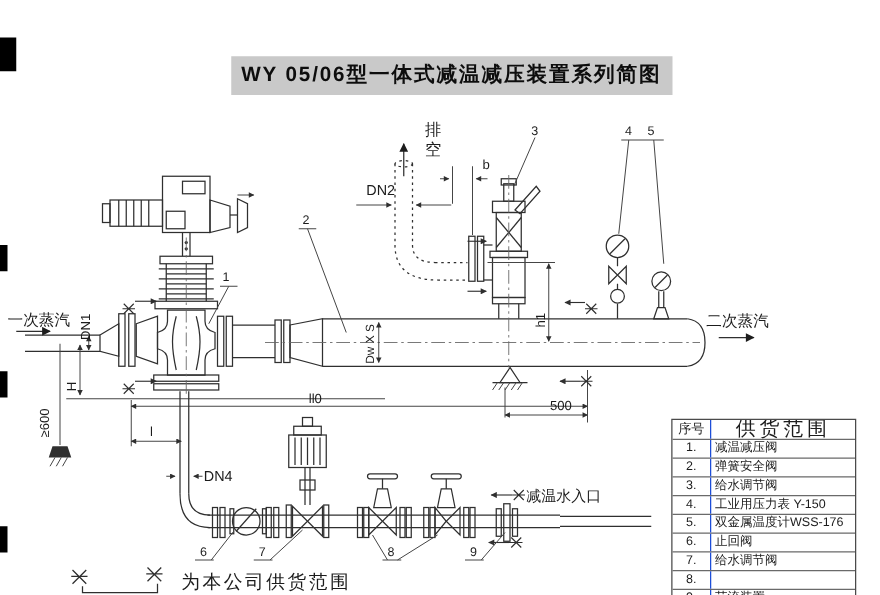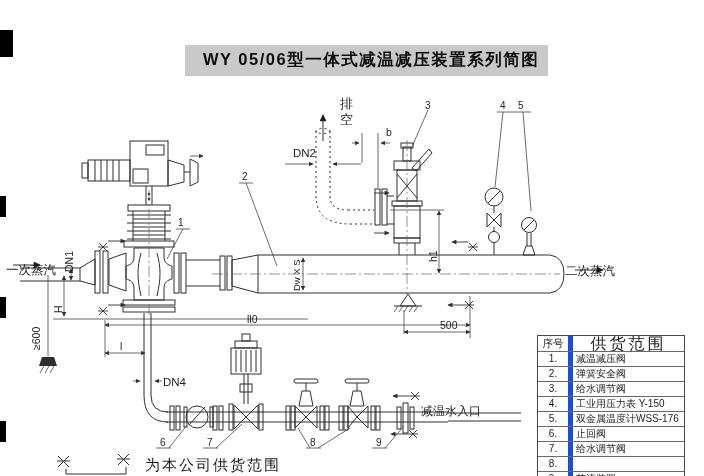--- a/index.html
+++ b/index.html
@@ -5,34 +5,34 @@
   :root{ --line:#2f2f2f; --dim:#454545; --title_bg:#c9c9c9; --paper:#ffffff; }
   html,body{margin:0;padding:0;}
   #stage{position:relative;width:704px;height:476px;background:var(--paper);overflow:hidden;
          font-family:"Liberation Sans","DejaVu Sans",sans-serif;color:#1c1c1c;}
   svg{position:absolute;left:0;top:0;}
   .ln{stroke:var(--line);fill:none;stroke-width:1;}
   .thin{stroke:var(--dim);fill:none;stroke-width:.8;}
   .dot{stroke:var(--line);fill:none;stroke-width:1;stroke-dasharray:2 3;}
   .cl{stroke:#666;fill:none;stroke-width:.7;stroke-dasharray:11 3 2 3;}
   .blk{fill:var(--line);stroke:none;}
-  .lbl{position:absolute;font-size:12px;white-space:nowrap;line-height:1.1;margin-top:14px;}
+  .lbl{position:absolute;font-size:12px;white-space:nowrap;line-height:1.1;}
   .dimt{position:absolute;font-size:10.5px;white-space:nowrap;line-height:1;}
   .rot{transform:rotate(-90deg);transform-origin:0 0;}
   .callout{position:absolute;font-size:10px;line-height:1;}
   .vert2{position:absolute;width:15px;font-size:13px;line-height:16px;word-break:break-all;white-space:normal;}
   #title{position:absolute;left:185px;top:45px;background:var(--title_bg);color:#0d0d0d;
-         font-size:16.5px;font-weight:bold;letter-spacing:1.5px;padding:4px 9px 5px 18px;}
+         font-size:16.5px;font-weight:bold;letter-spacing:1.5px;padding:4px 9px 5px 8px;}
   #supply-note{position:absolute;left:145px;top:456px;font-size:15px;letter-spacing:2px;}
   .edge{position:absolute;left:0;background:#000;}
   
   #scope-table{position:absolute;left:537px;top:335px;width:146px;border:1px solid #4a4a4a;background:#fff;}
   .trow{display:flex;border-top:1px solid #6a6a6a;height:14px;}
   .trow:first-child{border-top:none;height:15px;}
-  .tno{width:30px;border-right:5px solid #1d4ed8;text-align:center;font-size:10px;line-height:14px;}
+  .tno{width:30px;border-right:1px solid #1d4ed8;text-align:center;font-size:10px;line-height:14px;}
   .titem{flex:1;font-size:10px;line-height:14px;padding-left:3px;white-space:nowrap;overflow:hidden;}
   .thead .tno{font-size:10.5px;line-height:15px;}
   .thead .titem{letter-spacing:3px;text-align:center;padding-left:0;font-size:16px;line-height:15px;}
 </style>
 </head>
 <body>
 
 <div id="stage">
 
 <svg width="704" height="476" viewBox="0 0 704 476">

